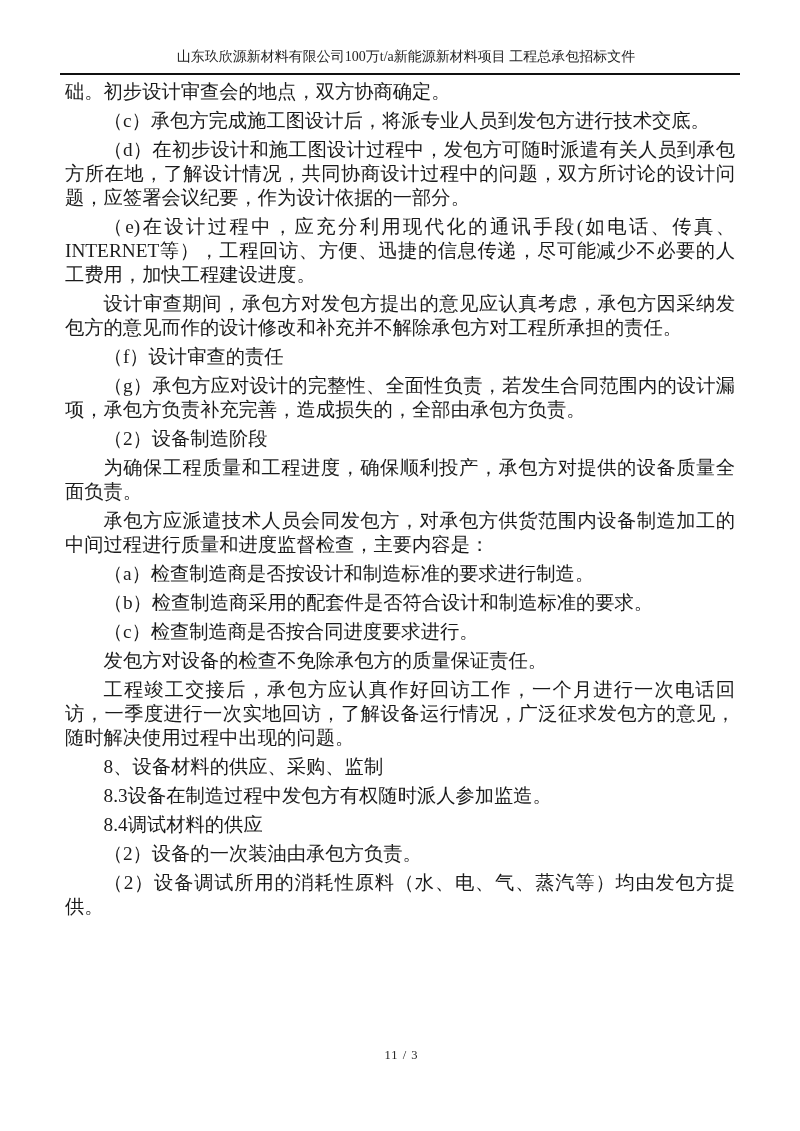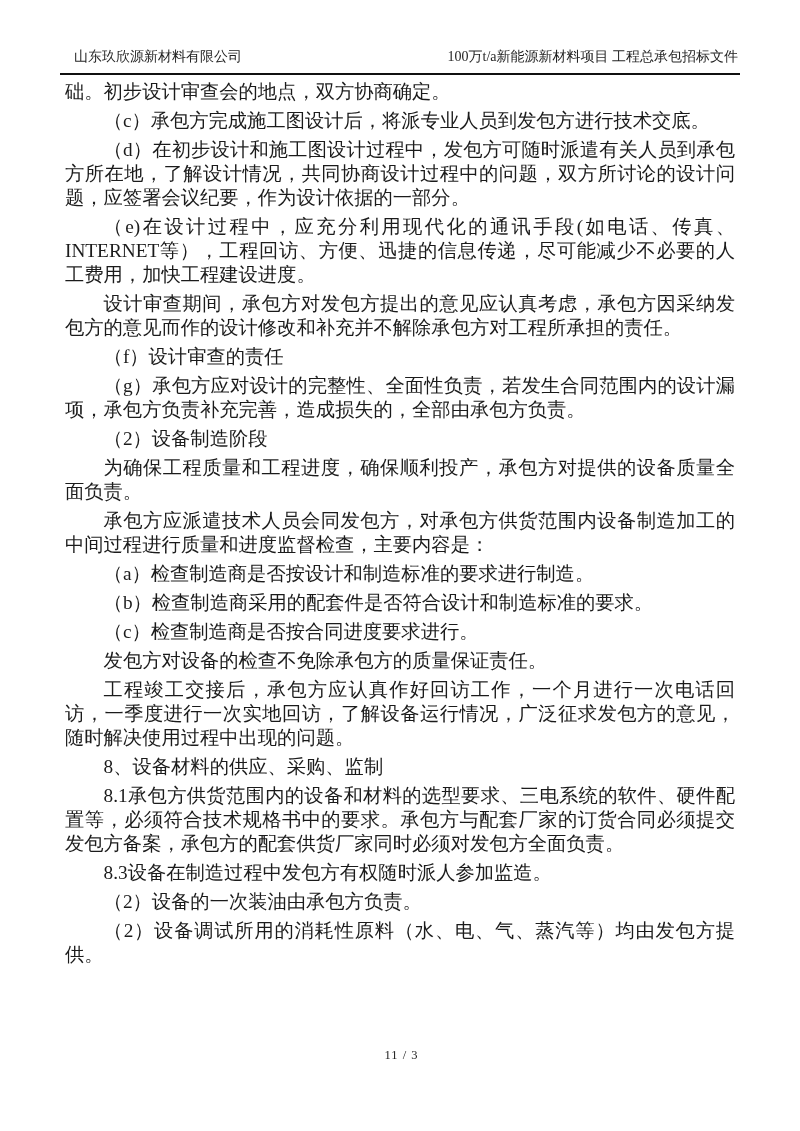--- a/index.html
+++ b/index.html
@@ -14,21 +14,21 @@
     box-sizing: border-box;
     margin: 0 auto;
     padding: 48px 60px 0 60px;
     background: #ffffff;
     font-family: "Liberation Serif", "DejaVu Serif", serif;
     color: #1b1b1b;
     overflow: hidden;
   }
   .hdr {
     display: flex;
-    justify-content: space-between;
+    justify-content: center;
     align-items: flex-end;
     font-size: 14px;
     line-height: 18px;
     color: #1f1f1f;
     padding: 0 2px 7px 14px;
     border-bottom: 2px solid #101010;
     white-space: nowrap;
   }
   .body-text {
     margin-top: 4px;
@@ -76,22 +76,22 @@
       <p class="para indent">（g）承包方应对设计的完整性、全面性负责，若发生合同范围内的设计漏项，承包方负责补充完善，造成损失的，全部由承包方负责。</p>
       <p class="para indent">（2）设备制造阶段</p>
       <p class="para indent">为确保工程质量和工程进度，确保顺利投产，承包方对提供的设备质量全面负责。</p>
       <p class="para indent">承包方应派遣技术人员会同发包方，对承包方供货范围内设备制造加工的中间过程进行质量和进度监督检查，主要内容是：</p>
       <p class="para indent">（a）检查制造商是否按设计和制造标准的要求进行制造。</p>
       <p class="para indent">（b）检查制造商采用的配套件是否符合设计和制造标准的要求。</p>
       <p class="para indent">（c）检查制造商是否按合同进度要求进行。</p>
       <p class="para indent">发包方对设备的检查不免除承包方的质量保证责任。</p>
       <p class="para indent">工程竣工交接后，承包方应认真作好回访工作，一个月进行一次电话回访，一季度进行一次实地回访，了解设备运行情况，广泛征求发包方的意见，随时解决使用过程中出现的问题。</p>
       <p class="para indent">8、设备材料的供应、采购、监制</p>
-      <p class="para indent">8.1承包方供货范围内的设备和材料的选型要求、三电系统的软件、硬件配置等，必须符合技术规格书中的要求。承包方与配套厂家的订货合同必须提交发包方备案，承包方的配套供货厂家同时必须对发包方全面负责。</p>
       <p class="para indent">8.3设备在制造过程中发包方有权随时派人参加监造。</p>
+      <p class="para indent">8.4调试材料的供应</p>
       <p class="para indent">（2）设备的一次装油由承包方负责。</p>
       <p class="para indent">（2）设备调试所用的消耗性原料（水、电、气、蒸汽等）均由发包方提供。</p>
     </main>
 
   <footer class="ftr">
     <span>11 / 3</span>
   </footer>
 
 </div>
 

